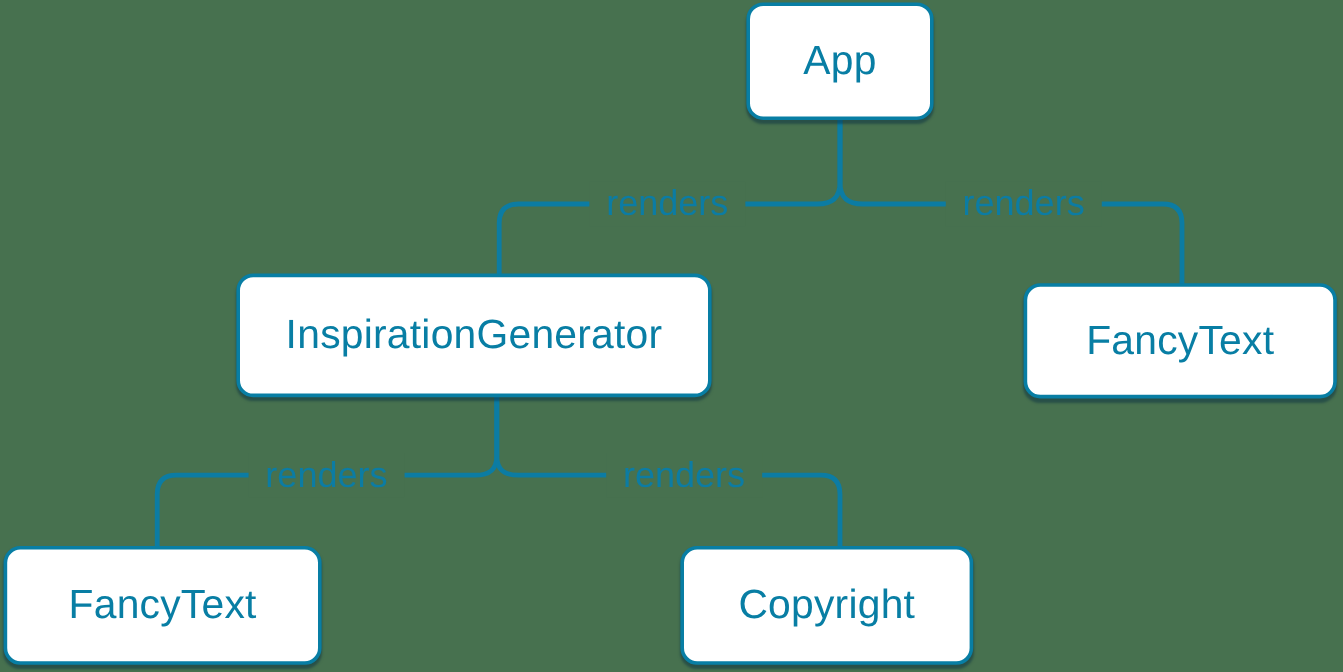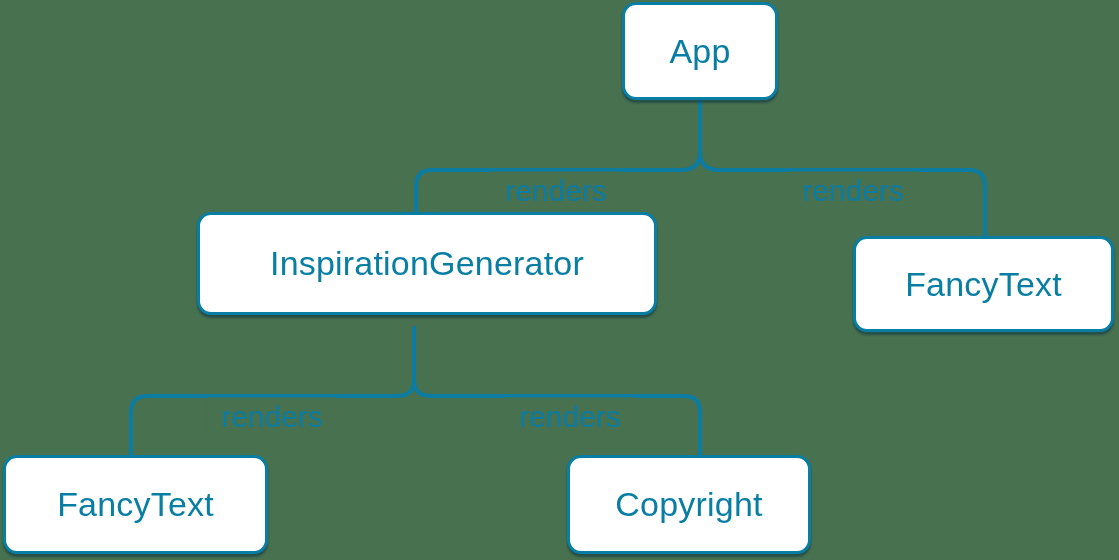--- a/index.html
+++ b/index.html
@@ -41,35 +41,34 @@
     text-align: center;
   }
   .node .node-label {
     color: #087EA4;
     font-size: 34px;
     font-weight: 500;
     letter-spacing: 0.2px;
     white-space: nowrap;
   }
   .n-app  { left: 622px; top: 2px;   width: 156px; height: 98px; }
-  .n-ig   { left: 197px; top: 212px; width: 460px; height: 103px; }
+  .n-ig   { left: 197px; top: 228px; width: 396px; height: 103px; }
   .n-ft-r { left: 853px; top: 236px; width: 261px; height: 96px; }
   .n-ft-l { left: 3px;   top: 455px; width: 265px; height: 99px; }
   .n-cr   { left: 567px; top: 455px; width: 244px; height: 99px; }
   .edge-label {
     position: absolute;
     transform: translate(-50%, -50%);
     background: #47714F;
     color: #0C7CA3;
     font-size: 30px;
     font-weight: 500;
     line-height: 1.1;
     padding: 2px 14px;
     white-space: nowrap;
-    margin-top: 20px;
   }
   .el-1 { left: 556px; top: 170px; }
   .el-2 { left: 853px; top: 170px; }
   .el-3 { left: 272px; top: 396px; }
   .el-4 { left: 570px; top: 396px; }
 </style>
 </head>
 <body>
 
 <div class="canvas">

